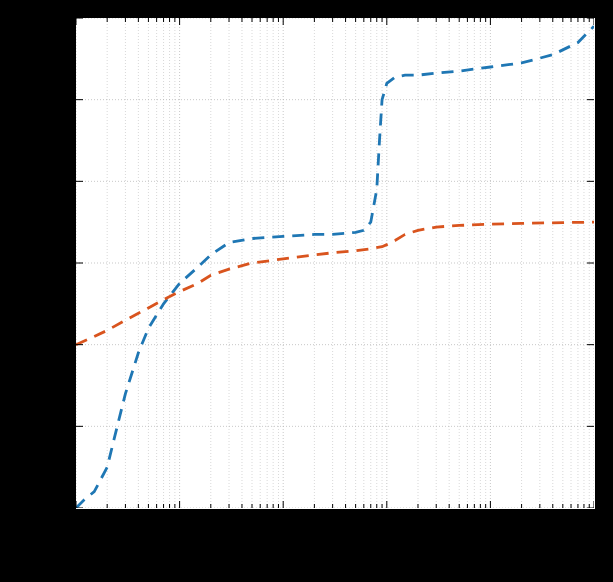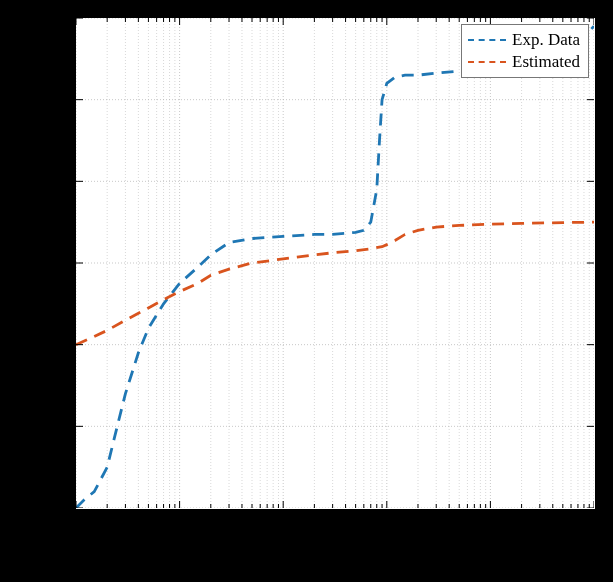--- a/index.html
+++ b/index.html
@@ -261,30 +261,20 @@
         <line x1="0" y1="245" x2="7" y2="245" stroke="#000" stroke-width="1"></line>
         <line x1="518" y1="245" x2="511" y2="245" stroke="#000" stroke-width="1"></line>
         <line x1="0" y1="163.33333333333337" x2="7" y2="163.33333333333337" stroke="#000" stroke-width="1"></line>
         <line x1="518" y1="163.33333333333337" x2="511" y2="163.33333333333337" stroke="#000" stroke-width="1"></line>
         <line x1="0" y1="81.66666666666663" x2="7" y2="81.66666666666663" stroke="#000" stroke-width="1"></line>
         <line x1="518" y1="81.66666666666663" x2="511" y2="81.66666666666663" stroke="#000" stroke-width="1"></line>
         <line x1="0" y1="0" x2="7" y2="0" stroke="#000" stroke-width="1"></line>
         <line x1="518" y1="0" x2="511" y2="0" stroke="#000" stroke-width="1"></line>
       </svg>
 
-    <div class="legend">
-      <div class="legend-row">
-        <span class="legend-swatch" style="border-top-color:#1f77b4"></span>
-        <span>Exp. Data</span>
-      </div>
-      <div class="legend-row">
-        <span class="legend-swatch" style="border-top-color:#d9541e"></span>
-        <span>Estimated</span>
-      </div>
-    </div>
   </div>
 
   <div id="yticks">
       <div class="tick-label-y" style="left: 65px; width: 0px; top: 507px;">
         <span style="position: absolute; right: 0px; top: -0.55em;">0</span>
       </div>
       <div class="tick-label-y" style="left: 65px; width: 0px; top: 425.333px;">
         <span style="position: absolute; right: 0px; top: -0.55em;">20</span>
       </div>
       <div class="tick-label-y" style="left: 65px; width: 0px; top: 343.667px;">

